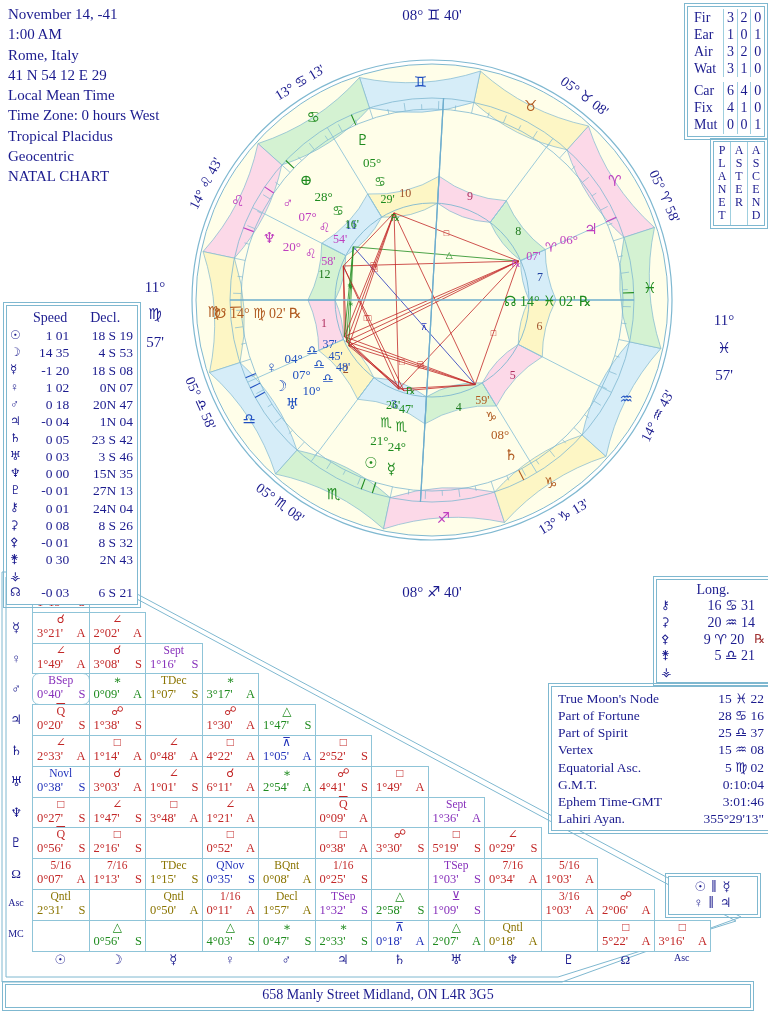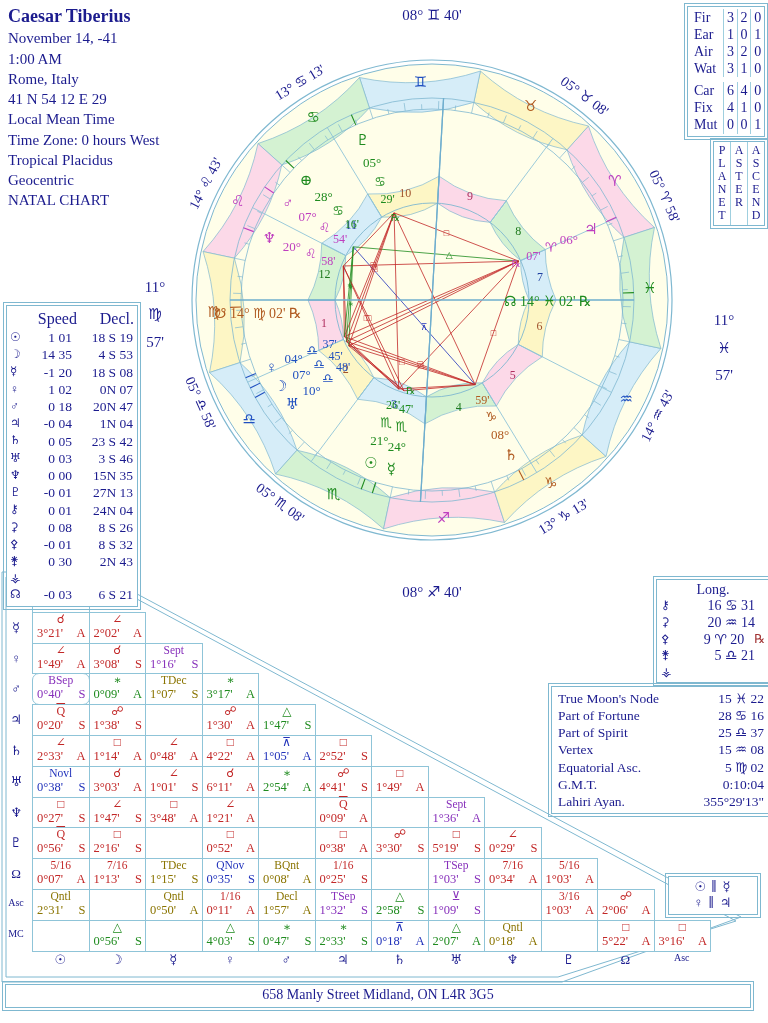--- a/index.html
+++ b/index.html
@@ -17,21 +17,21 @@
   #elements-box td{padding:0 2px;font-size:14px;line-height:1.22;}
   #elements-box td.n{text-align:center;border-left:1px solid #9fcfdf;}
   #elements-box .gap td{height:5px;}
   #elements-box .let-part{border:1px solid #7fb8d0;outline:1px solid #7fb8d0;outline-offset:2px;background:#fff;
       margin-left:26px;margin-top:4px;display:flex;}
   #elements-box .vword{flex:1;text-align:center;font-size:12px;line-height:1.1;padding:2px 0;border-left:1px solid #9fcfdf;white-space:pre-line;}
   #elements-box .vword:first-child{border-left:none;}
   
   #speed-box{left:6px;top:305px;width:126px;font-size:13.5px;padding:3px 2px;}
   #speed-box table{border-collapse:collapse;width:100%;}
-  #speed-box th{font-weight:normal;font-size:16px;text-align:right;}
+  #speed-box th{font-weight:normal;font-size:14px;text-align:center;}
   #speed-box td{line-height:1.13;white-space:pre;}
   #speed-box td.g{width:14px;font-size:12px;}
   #speed-box td.s{text-align:right;padding-right:6px;}
   #speed-box td.d{text-align:right;padding-right:2px;}
   
   #long-box{left:656px;top:579px;width:104px;font-size:14px;padding:2px 4px;}
   #long-box .hdr{text-align:center;}
   #long-box .row{display:flex;line-height:1.2;}
   #long-box .row .g{width:16px;font-size:12px;}
   #long-box .row .v{flex:1;text-align:right;padding-right:10px;white-space:pre;}
@@ -322,21 +322,20 @@
     <line x1="293.86722132476973" y1="168.0896688827602" x2="285.91193040630094" y2="160.49273881841654" stroke="#1f8b1f" stroke-width="1.1"></line>
     <text x="306.1617618351305" y="184.8303789822004" text-anchor="middle" font-size="15" fill="#1f8b1f">⊕</text>
     <text x="323.51876020269873" y="201.40549912258655" text-anchor="middle" font-size="13" fill="#1f8b1f">28°</text>
     <text x="337.98292550900555" y="215.218099239575" text-anchor="middle" font-size="13" fill="#1f8b1f">♋</text>
     <text x="351.72388254999703" y="228.34006935071403" text-anchor="middle" font-size="12" fill="#1f8b1f">16'</text>
     <polygon points="6,577 96,577 736,921 558,977 6,977" fill="none" stroke="#7fb8d0" stroke-width="1"></polygon>
     <polyline points="96,572 741,917 562,982 2,982 2,572 96,572" fill="none" stroke="#7fb8d0" stroke-width="1"></polyline>
   </svg>
 
 <div id="birth-info">
-  <div class="title">Caesar Tiberius</div>
   <div id="birth-lines">
       <div>November 14, -41</div>
       <div>1:00 AM</div>
       <div>Rome, Italy</div>
       <div>41 N 54    12 E 29</div>
       <div>Local Mean Time</div>
       <div>Time Zone: 0 hours West</div>
       <div>Tropical Placidus</div>
       <div>Geocentric</div>
       <div>NATAL CHART</div>
@@ -560,20 +559,24 @@
     </div>
     <div class="row">
       <span class="l">Equatorial Asc.</span>
                <span class="v">5 ♍ 02</span>
     </div>
     <div class="row">
       <span class="l">G.M.T.</span>
                <span class="v">0:10:04</span>
     </div>
     <div class="row">
+      <span class="l">Ephem Time-GMT</span>
+               <span class="v">3:01:46</span>
+    </div>
+    <div class="row">
       <span class="l">Lahiri Ayan.</span>
                <span class="v">355°29'13"</span>
     </div>
   </div>
 
 <div id="par-box" class="box">
     <div class="row">☉ ∥ ☿</div>
     <div class="row">♀ ∥ ♃</div>
   </div>
 

